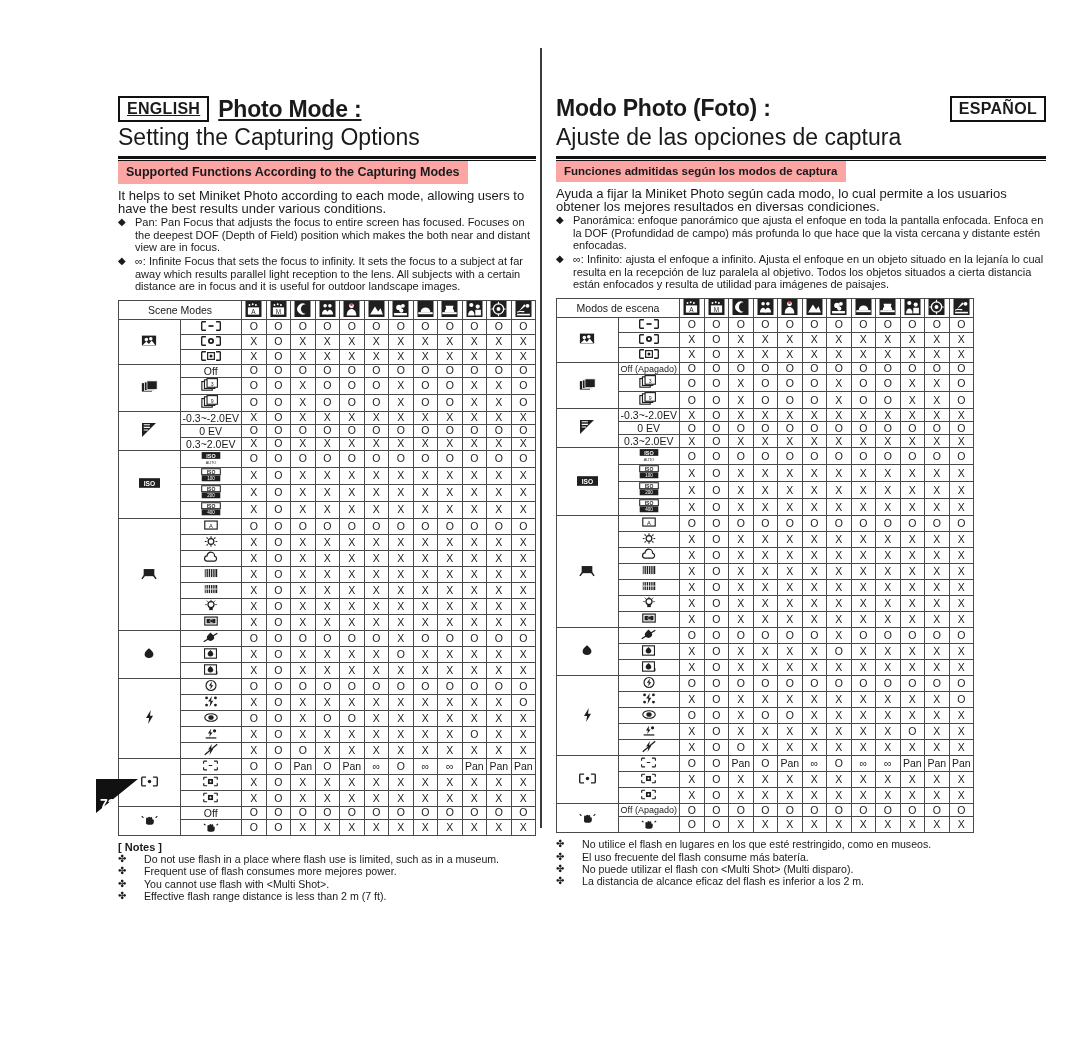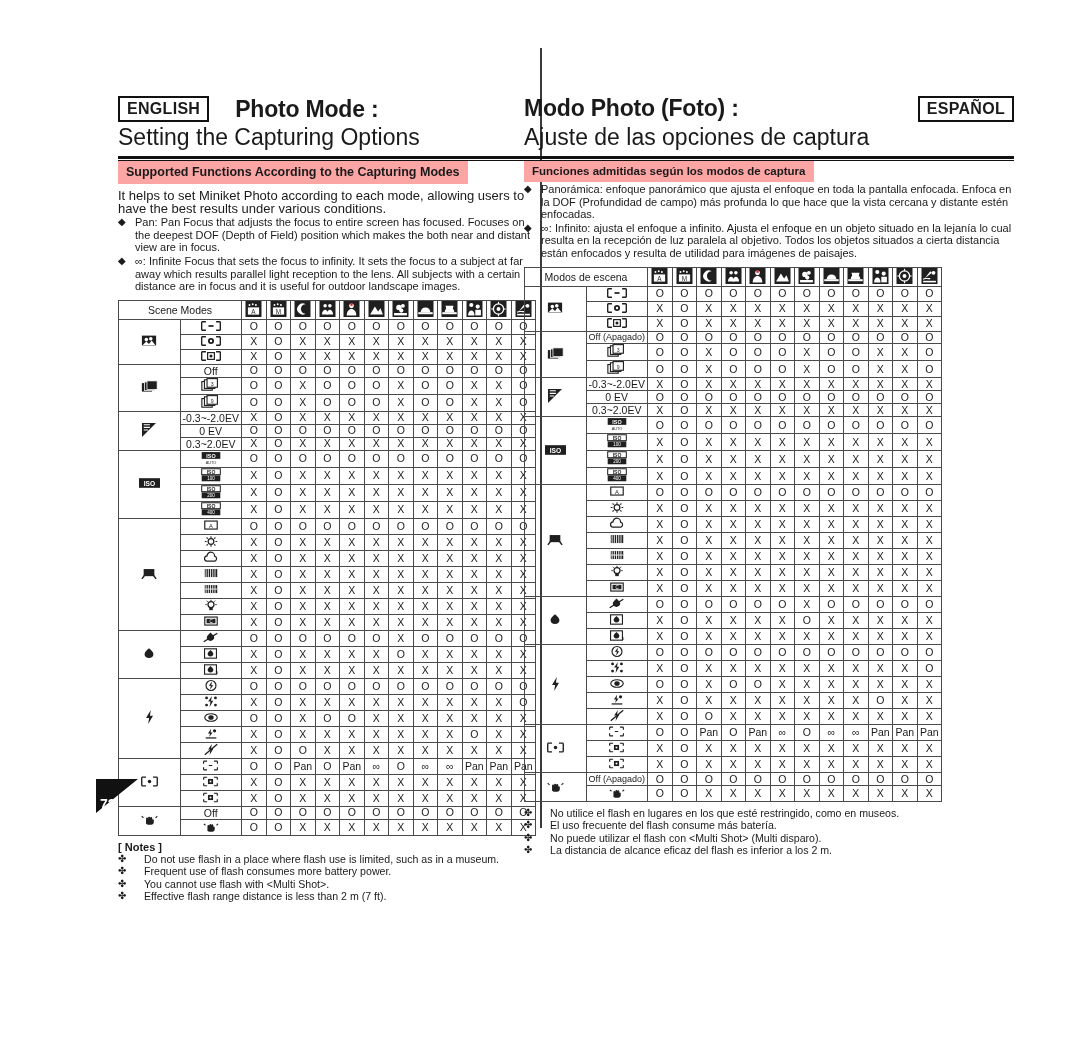--- a/index.html
+++ b/index.html
@@ -15,25 +15,25 @@
   .page { position:absolute; left:0; top:0; width:1080px; height:1061px; }
 
   
   .center-rule {
     position:absolute; left:540px; top:48px; width:2px; height:780px;
     background:#3b3b3b;
   }
 
   .col { position:absolute; top:96px; }
   .col-en { left:118px; width:418px; }
-  .col-es { left:524px; width:490px; }
+  .col-es { left:556px; width:490px; }
 
   
   .hdr { position:relative; }
-  .hdr-row { display:flex; align-items:flex-end; gap:26px; }
+  .hdr-row { display:flex; align-items:flex-end; gap:9px;text-decoration:underline; }
   .lang-box {
     border:2px solid #111; padding:1px 7px 2px 7px;
     font-weight:bold; font-size:16px; letter-spacing:.3px;
     line-height:19px; white-space:nowrap;
   }
   .title {
     font-weight:bold; font-size:23px; line-height:25px;
     letter-spacing:-.2px;
   }
   .title2 { font-weight:normal; font-size:23px; line-height:27px; margin-top:2px; }
@@ -849,21 +849,21 @@
     </table>
 
     <div class="notes">
       <div class="notes-title">[ Notes ]</div>
       <div class="note">
         <span class="club">✤</span>
         <span class="ntxt">Do not use flash in a place where flash use is limited, such as in a museum.</span>
       </div>
       <div class="note">
         <span class="club">✤</span>
-        <span class="ntxt">Frequent use of flash consumes more battery power.</span>
+        <span class="ntxt">Frequent use of flash consumes more mejores power.</span>
       </div>
       <div class="note">
         <span class="club">✤</span>
         <span class="ntxt">You cannot use flash with &lt;Multi Shot&gt;.</span>
       </div>
       <div class="note">
         <span class="club">✤</span>
         <span class="ntxt">Effective flash range distance is less than 2 m (7 ft).</span>
       </div>
     </div>
@@ -876,20 +876,21 @@
         <span class="title">Modo Photo (Foto) :</span>
         <span class="lang-box">ESPAÑOL</span>
       </div>
       <div class="title2">Ajuste de las opciones de captura</div>
       <div class="hdr-rule"></div>
       <div class="hdr-rule-thin"></div>
     </div>
 
     <div class="banner banner-es">Funciones admitidas según los modos de captura</div>
 
+    <div class="intro">Ayuda a fijar la Miniket Photo según cada modo, lo cual permite a los usuarios obtener los mejores resultados en diversas condiciones.</div>
 
     <div class="bul">
       <span class="dia">◆</span>
       <span class="btxt">Panorámica: enfoque panorámico que ajusta el enfoque en toda la pantalla enfocada. Enfoca en la DOF (Profundidad de campo) más profunda lo que hace que la vista cercana y distante estén enfocadas.</span>
     </div>
     <div class="bul">
       <span class="dia">◆</span>
       <span class="btxt">∞: Infinito: ajusta el enfoque a infinito. Ajusta el enfoque en un objeto situado en la lejanía lo cual resulta en la recepción de luz paralela al objetivo. Todos los objetos situados a cierta distancia están enfocados y resulta de utilidad para imágenes de paisajes.</span>
     </div>
 

